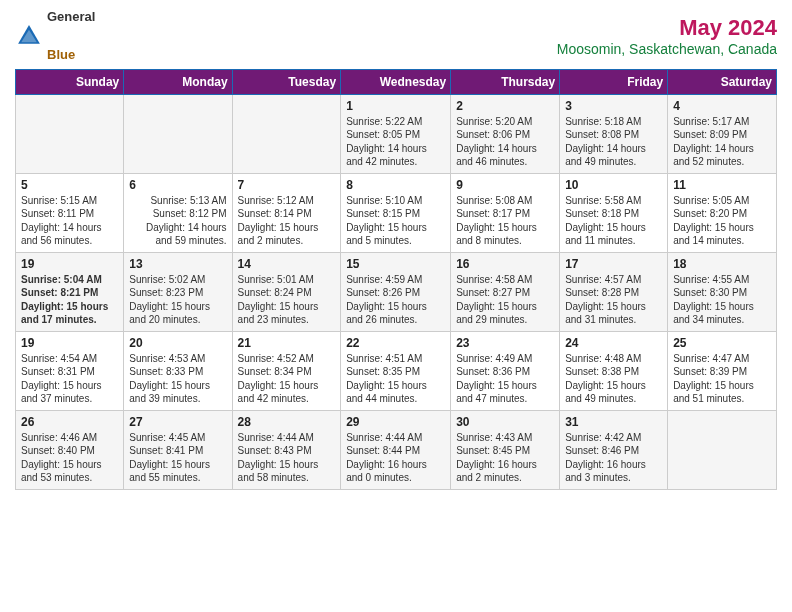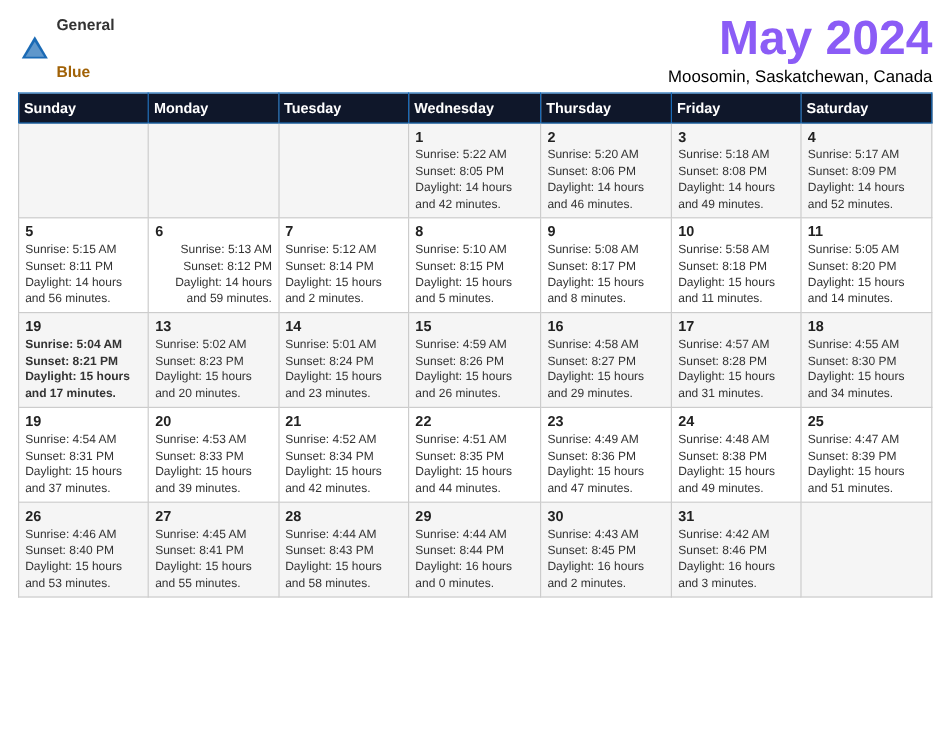--- a/index.html
+++ b/index.html
@@ -37,38 +37,38 @@
     .logo-general { color: #333; }
     .logo-blue { color: #a16207; margin-top: 24px; }
     .logo-icon {
       width: 28px;
       height: 28px;
     }
     .title-block {
       text-align: right;
     }
     .main-title {
-      font-size: 40px;
+      font-size: 22px;
       font-weight: bold;
-      color: #8b5cf6;
+      color: #be185d;
     }
     .subtitle {
       font-size: 14px;
-      color: #000000;
+      color: #15803d;
     }
     .calendar {
       width: 100%;
       border-collapse: collapse;
       font-size: 10.5px;
     }
     .calendar thead tr th {
-      background: #0f172a;
+      background: #701a75;
       color: #fff;
       padding: 5px 4px;
-      text-align: left;
+      text-align: right;
       font-size: 12px;
       font-weight: bold;
       border: 1px solid #1a6ab5;
     }
     .calendar tbody tr td {
       border: 1px solid #ccc;
       vertical-align: top;
       padding: 4px 5px;
       width: 113px;
       min-height: 80px;

